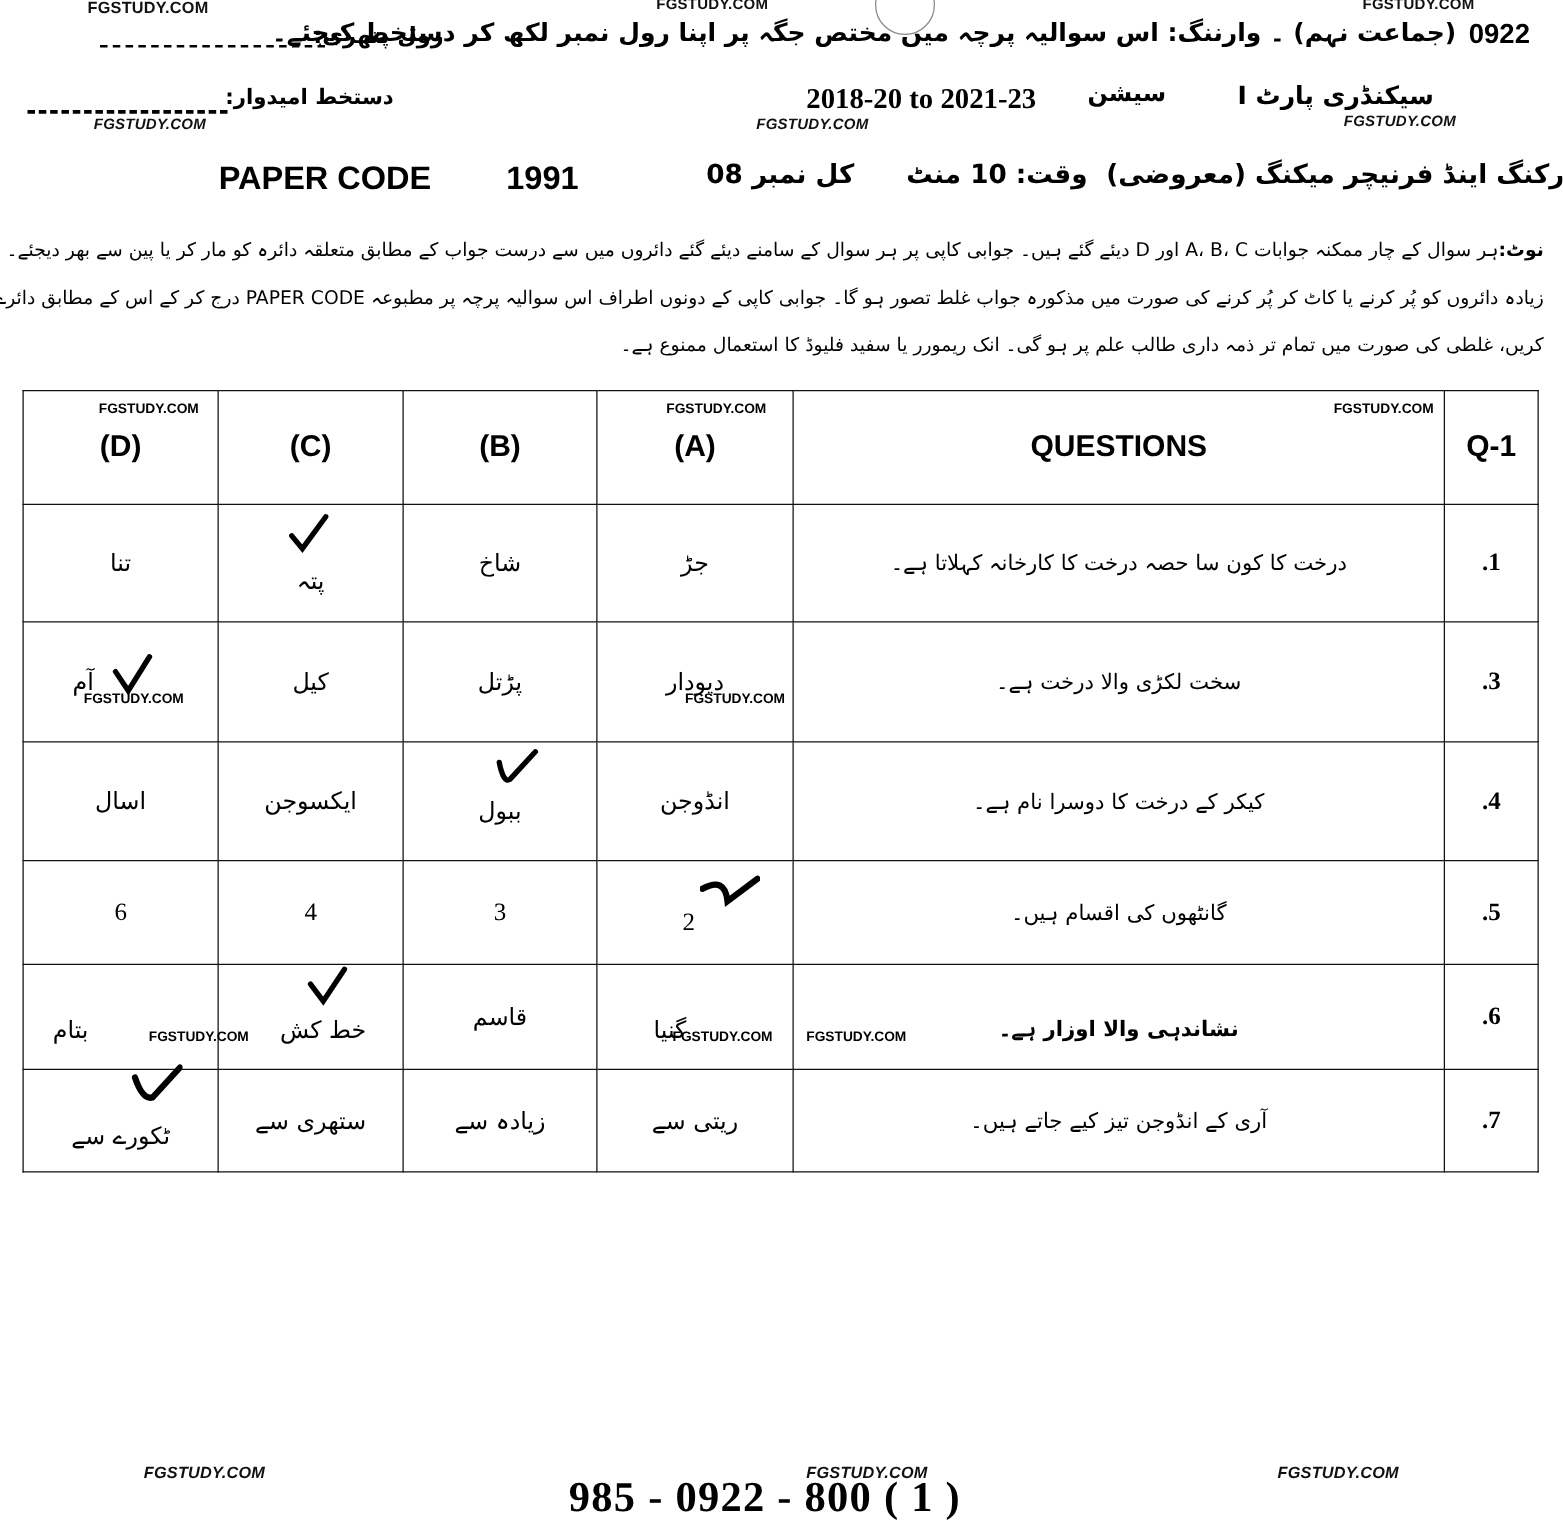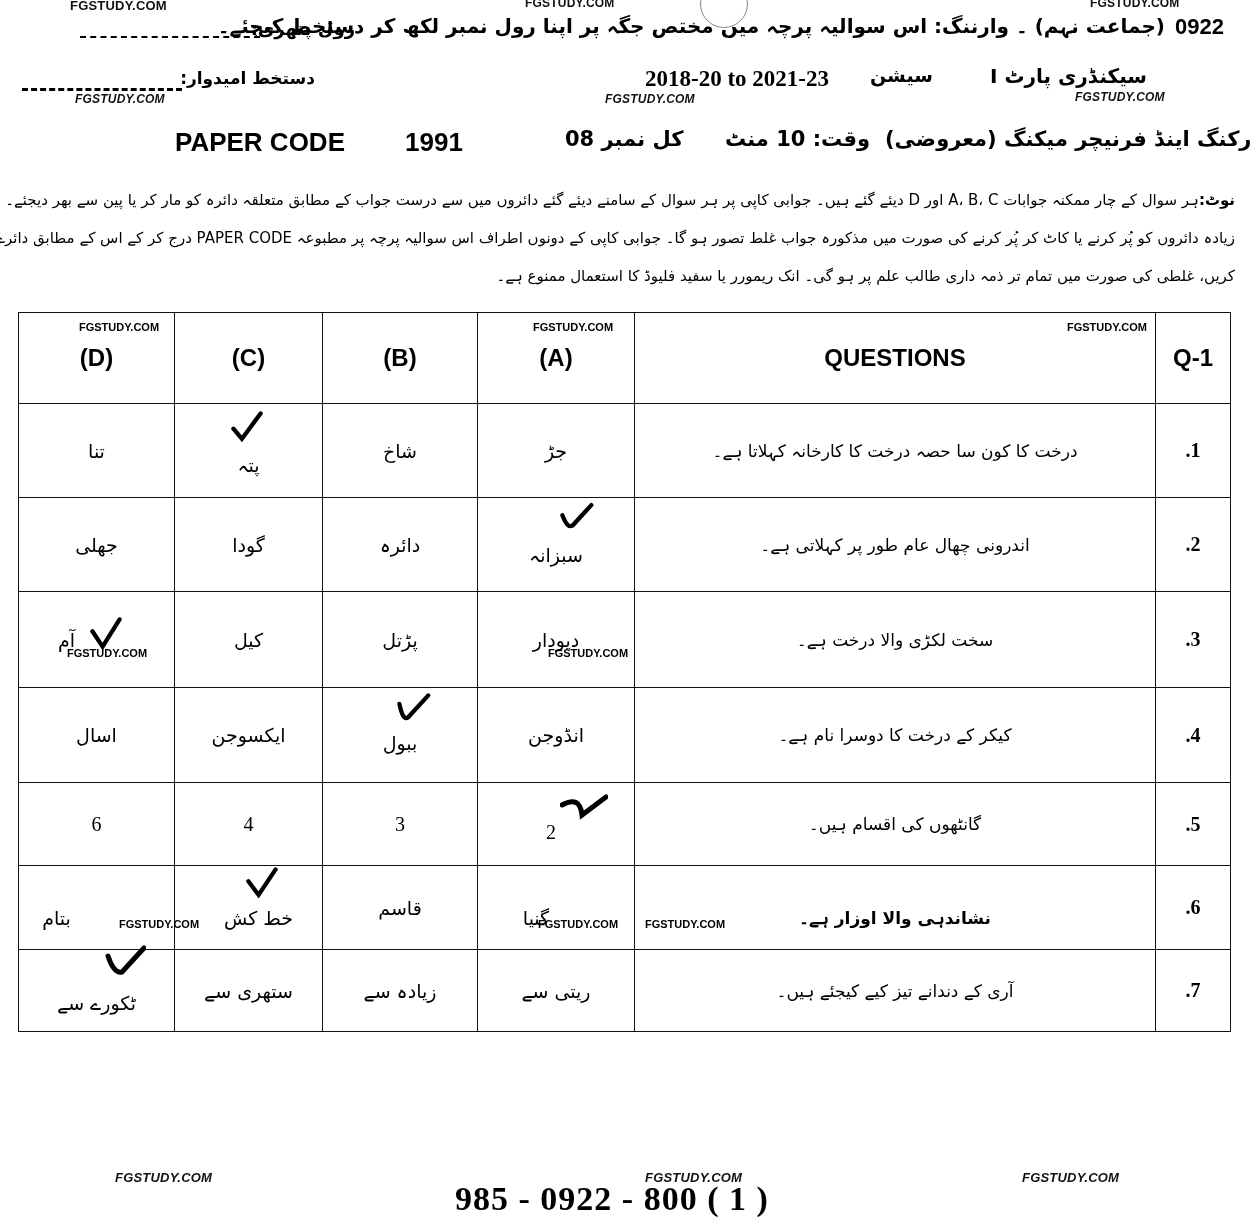--- a/index.html
+++ b/index.html
@@ -102,30 +102,20 @@
     <td class="opt urdu">تنا</td>
     <td class="opt urdu"><span class="check" style="left:55px;top:6px;"><svg viewBox="0 0 40 40">
               <path d="M4 22 L14 34 L36 4" fill="none" stroke="#000" stroke-width="5" stroke-linecap="round"></path>
             </svg></span><span style="position:relative;top:14px;">پتہ</span></td>
     <td class="opt urdu">شاخ</td>
     <td class="opt urdu">جڑ</td>
     <td class="qt urdu">درخت کا کون سا حصہ درخت کا کارخانہ کہلاتا ہے۔</td>
     <td class="num">.1</td>
   </tr>
 
-  <tr style="height:94px">
-    <td class="opt urdu">جھلی</td>
-    <td class="opt urdu">گودا</td>
-    <td class="opt urdu">دائرہ</td>
-    <td class="opt urdu"><span class="check" style="left:78px;top:2px;width:40px;"><svg viewBox="0 0 40 40">
-              <path d="M4 18 Q10 34 16 30 L38 6" fill="none" stroke="#000" stroke-width="5" stroke-linecap="round"></path>
-            </svg></span><span style="position:relative;top:10px;">سبزانہ</span></td>
-    <td class="qt urdu">اندرونی چھال عام طور پر کہلاتی ہے۔</td>
-    <td class="num">.2</td>
-  </tr>
 
   <tr style="height:96px">
     <td class="opt urdu"><span class="check" style="left:70px;top:24px;"><svg viewBox="0 0 40 40">
               <path d="M4 18 L16 36 L36 4" fill="none" stroke="#000" stroke-width="5" stroke-linecap="round"></path>
             </svg></span><span class="cellwm" style="left:48px;top:55px;">FGSTUDY.COM</span><span style="position:relative;left:-30px;">آم</span></td>
     <td class="opt urdu">کیل</td>
     <td class="opt urdu">پڑتل</td>
     <td class="opt urdu"><span class="cellwm" style="left:70px;top:55px;">FGSTUDY.COM</span><span>دیودار</span></td>
     <td class="qt urdu">سخت لکڑی والا درخت ہے۔</td>
     <td class="num">.3</td>
@@ -164,21 +154,21 @@
     <td class="num">.6</td>
   </tr>
 
   <tr style="height:82px">
     <td class="opt urdu"><span class="check" style="left:85px;top:-6px;width:42px;"><svg viewBox="0 0 42 34">
               <path d="M4 12 Q10 30 18 28 L40 4" fill="none" stroke="#000" stroke-width="5" stroke-linecap="round"></path>
             </svg></span><span style="position:relative;top:12px;">ٹکورے سے</span></td>
     <td class="opt urdu">ستھری سے</td>
     <td class="opt urdu">زیادہ سے</td>
     <td class="opt urdu">ریتی سے</td>
-    <td class="qt urdu">آری کے دندانے تیز کیے کیجئے ہیں۔</td>
+    <td class="qt urdu">آری کے انڈوجن تیز کیے جاتے ہیں۔</td>
     <td class="num">.7</td>
   </tr>
 
 </tbody>
   </table>
 
 <div class="wm wm-i" style="left:115px;top:1170px;">FGSTUDY.COM</div>
 <div class="wm wm-i" style="left:645px;top:1170px;">FGSTUDY.COM</div>
 <div class="wm wm-i" style="left:1022px;top:1170px;">FGSTUDY.COM</div>
 <div class="abs footer-code">985 - 0922 - 800 ( 1 )</div>

